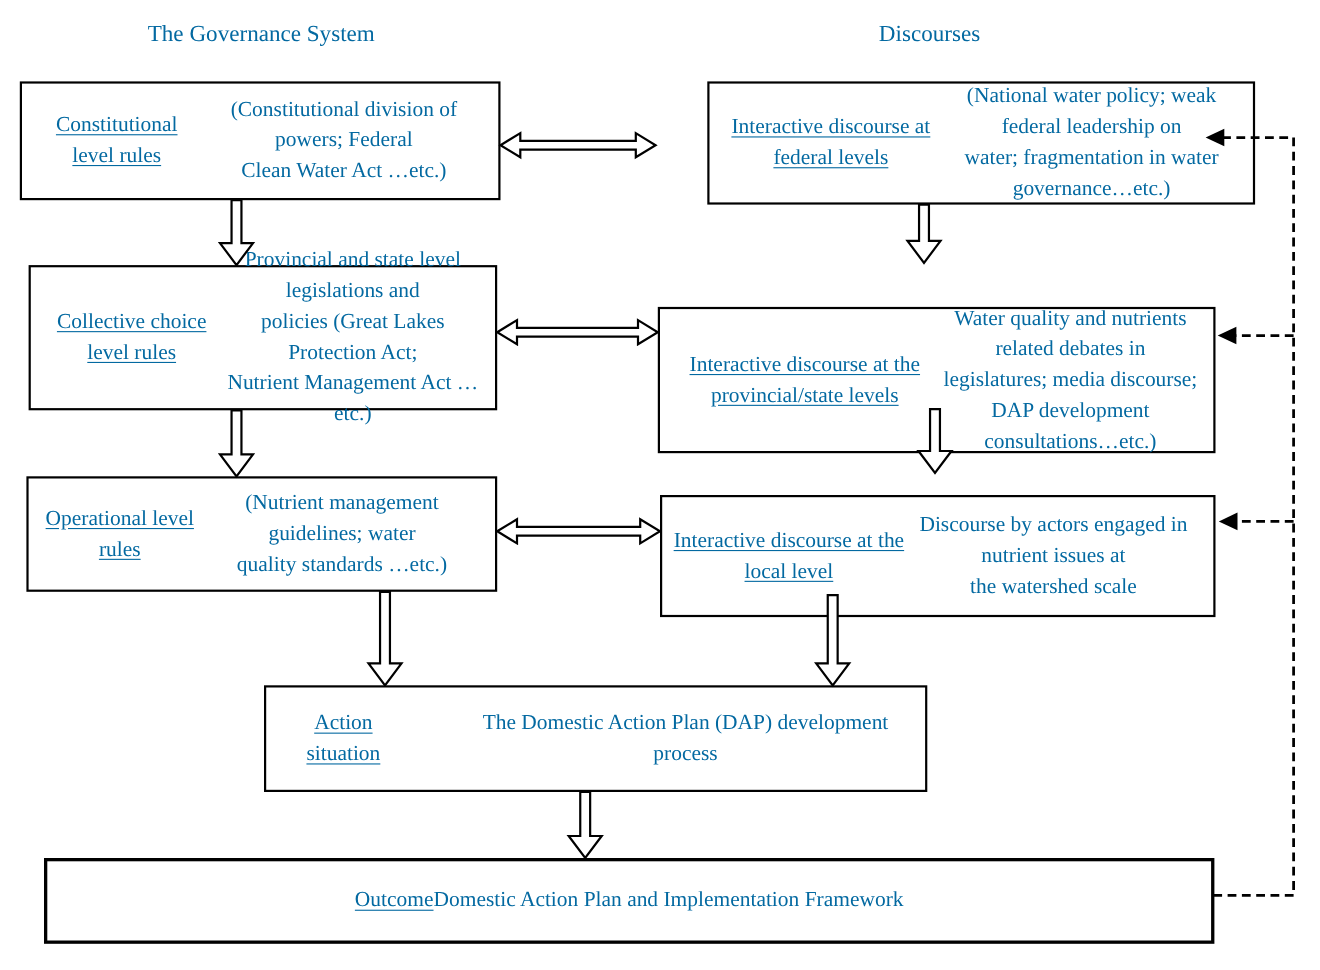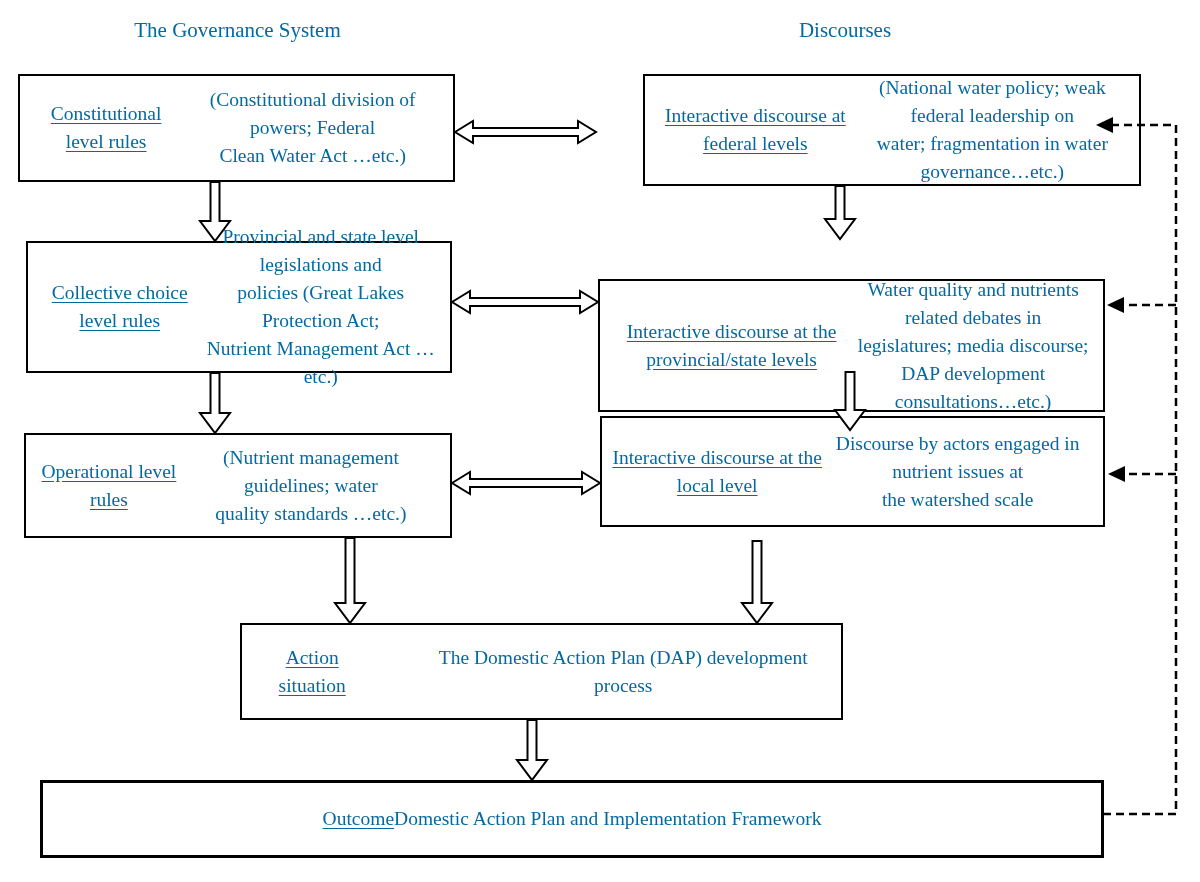--- a/index.html
+++ b/index.html
@@ -82,21 +82,21 @@
 water; fragmentation in water governance…etc.)</span>
   </div>
 
   <div class="dbox" style="left:598px; top:239px; width:507px; height:133px;margin-top:40px;">
     <span class="bx-title">Interactive discourse at the provincial/state levels</span>
     <span class="bx-body">Water quality and nutrients related debates in
 legislatures; media discourse; DAP development
 consultations…etc.)</span>
   </div>
 
-  <div class="dbox" style="left:600px; top:416px; width:505px; height:111px;">
+  <div class="dbox" style="left:600px; top:450px; width:505px; height:111px;">
     <span class="bx-title">Interactive discourse at the local level</span>
     <span class="bx-body">Discourse by actors engaged in nutrient issues at
 the watershed scale</span>
   </div>
 
   <div class="dbox" style="left:240px; top:623px; width:603px; height:97px;gap:43px;">
     <span class="bx-title">Action situation</span>
     <span class="bx-body">The Domestic Action Plan (DAP) development process</span>
   </div>
 

